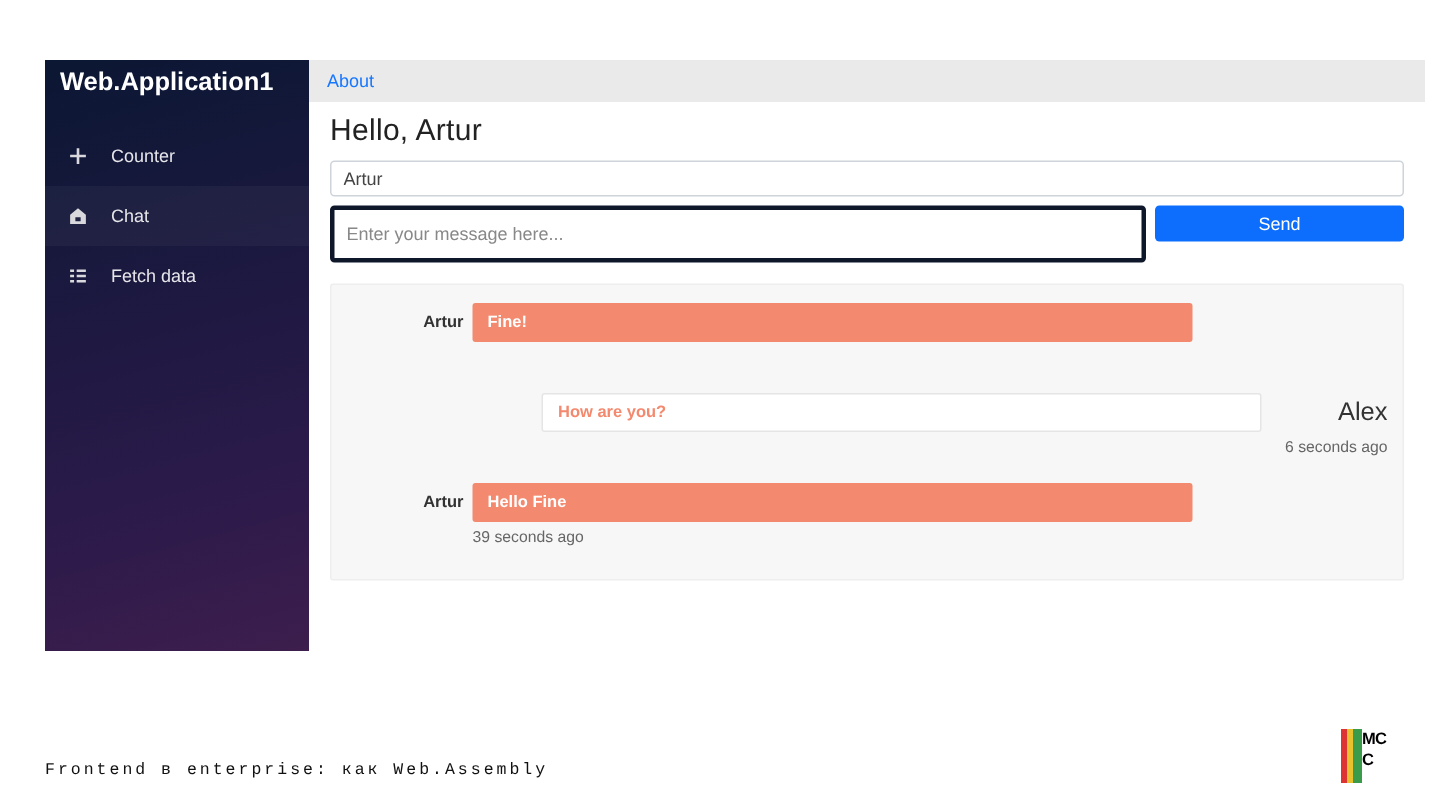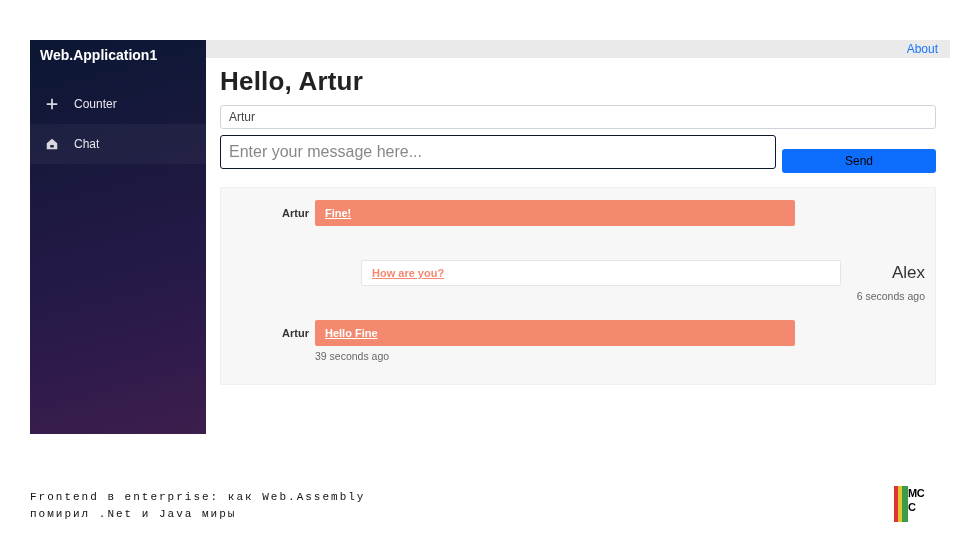--- a/index.html
+++ b/index.html
@@ -2,46 +2,46 @@
 <html><head>
 <meta charset="utf-8">
 <style>
   * { box-sizing: border-box; margin: 0; padding: 0; }
   html, body { width: 960px; height: 540px; font-family: -apple-system, "Segoe UI", Arial, sans-serif; background: #fff; overflow: hidden; }
   .slide { width: 960px; height: 540px; position: relative; background: #fff; }
 
   .app-area { position: absolute; left: 30px; top: 40px; width: 920px; height: 394px; background: #fff; display: flex; }
   .sidebar { width: 192px; height: 100%; background: linear-gradient(165deg, #0b1733 0%, #2a1a4a 70%, #3d1e4d 100%); color: #fff; }
   .brand-row { display: flex; align-items: center; height: 30px; }
-  .brand { font-size: 14px; font-weight: 600; padding: 6px 10px; }
+  .brand { font-size: 17px; font-weight: 600; padding: 6px 10px; }
   .nav { padding-top: 14px; }
   .nav-item { display: flex; align-items: center; gap: 14px; padding: 12px 14px; font-size: 12px; color: #e6e6ea; cursor: pointer; }
   .nav-item.active { background: rgba(255,255,255,0.04); }
   .ico { width: 16px; height: 16px; display: inline-flex; align-items: center; justify-content: center; }
   .ico svg { fill: #d8d8dd; }
 
   .content { flex: 1; height: 100%; display: flex; flex-direction: column; }
-  .topbar { height: 18px; background: #eaeaea; display: flex; align-items: center; justify-content: flex-end; padding: 0 12px; }
+  .topbar { height: 28px; background: #eaeaea; display: flex; align-items: center; padding: 0 12px; }
   .about-link { color: #1877ff; font-size: 12px; cursor: pointer; }
 
   .main { padding: 8px 14px 0 14px; }
-  .page-title { font-size: 26px; font-weight: 700; color: #222; margin-bottom: 8px; letter-spacing: 0.2px; }
+  .page-title { font-size: 20px; font-weight: 400; color: #222; margin-bottom: 8px; letter-spacing: 0.2px; }
 
   .name-input { width: 100%; height: 24px; border: 1px solid #ced4da; border-radius: 3px; padding: 0 8px; font-size: 12px; color: #444; margin-bottom: 6px; }
   .msg-row { display: flex; gap: 6px; margin-bottom: 14px; }
-  .msg-input { flex: 1; height: 24px; border: 1px solid #0f172a; border-radius: 3px; padding: 16px 8px; font-size: 16px; color: #888; }
+  .msg-input { flex: 1; height: 24px; border: 3px solid #0f172a; border-radius: 3px; padding: 16px 8px; font-size: 12px; color: #888; }
   .msg-input::placeholder { color: #888; }
-  .send-btn { width: 154px; height: 24px; background: #0d6efd; color: #000000; border: none; border-radius: 3px; font-size: 12px; cursor: pointer; margin-top: 14px; }
+  .send-btn { width: 166px; height: 24px; background: #0d6efd; color: #ffffff; border: none; border-radius: 3px; font-size: 12px; cursor: pointer; }
 
   .chat-panel { background: #f7f7f7; border: 1px solid #eee; border-radius: 2px; padding: 12px 10px 4px 10px; }
   .msg-block { position: relative; min-height: 50px; margin-bottom: 10px; }
   .bubble-row { display: flex; align-items: center; }
   .author-left { width: 84px; text-align: right; font-size: 11px; font-weight: 600; color: #333; padding-right: 6px; }
   .author-right { width: 84px; text-align: right; font-size: 17px; font-weight: 400; color: #333; padding-left: 6px; }
-  .bubble { flex: 0 0 auto; width: 480px; height: 26px; display: flex; align-items: center; padding: 0 10px; font-size: 11px; font-weight: 600; border-radius: 2px; text-decoration: underline; }
+  .bubble { flex: 0 0 auto; width: 480px; height: 26px; display: flex; align-items: center; padding: 0 10px; font-size: 11px; font-weight: 600; border-radius: 2px; }
   .bubble.mine { background: #f3896e; color: #fff; }
   .bubble.other { background: #fff; border: 1px solid #e5e5e5; color: #f3896e; }
   .spacer { flex: 1; }
   .ts-left { font-size: 10.5px; color: #666; padding-left: 84px; margin-top: 4px; }
   .ts-right { font-size: 10.5px; color: #666; text-align: right; padding-right: 0; margin-top: 4px; }
 
   .footer-text { position: absolute; left: 30px; bottom: 18px; font-size: 11px; letter-spacing: 2px; color: #111; line-height: 1.5; font-family: Liberation Mono, monospace; }
   .mcc { position: absolute; right: 30px; bottom: 18px; width: 36px; height: 36px; padding-left: 20px; }
   .mcc-stripe { position: absolute; top: 0; width: 6px; height: 36px; }
   .mcc-txt { position: absolute; left: 14px; top: 2px; font-weight: 800; font-size: 11px; letter-spacing: -0.5px; line-height: 10px; color: #000; font-family: Arial, sans-serif; }
@@ -65,20 +65,28 @@
           </span>
           <span>Counter</span>
         </div>
         <div class="nav-item active">
           <span class="ico">
             <svg viewBox="0 0 16 16" width="14" height="14">
                 <path d="M8 2l6 5v7H2V7l6-5zm-2 10h4V9H6v3z"></path>
               </svg>
           </span>
           <span>Chat</span>
+        </div>
+        <div class="nav-item">
+          <span class="ico">
+            <svg viewBox="0 0 16 16" width="14" height="14">
+                <path d="M2 3h3v2H2V3zm5 0h7v2H7V3zM2 7h3v2H2V7zm5 0h7v2H7V7zM2 11h3v2H2v-2zm5 0h7v2H7v-2z"></path>
+              </svg>
+          </span>
+          <span>Fetch data</span>
         </div>
       </div>
     </div>
 
     <div class="content">
       <div class="topbar">
         <span class="about-link">About</span>
       </div>
 
       <div class="main">
@@ -119,21 +127,20 @@
             <div class="ts-left">39 seconds ago</div>
           </div>
 
         </div>
       </div>
     </div>
   </div>
 
   <div class="footer-text">
     <div>Frontend в enterprise: как Web.Assembly</div>
-    <div>помирил .Net и Java миры</div>
   </div>
 
   <div class="mcc">
     <div class="mcc-stripe" style="left:0;background:#d33;"></div>
     <div class="mcc-stripe" style="left:4px;background:#e8c22e;"></div>
     <div class="mcc-stripe" style="left:8px;background:#3a9b4a;"></div>
     <div class="mcc-txt">
       <div>MC</div>
       <div style="margin-top:4px;">C</div>
     </div>

